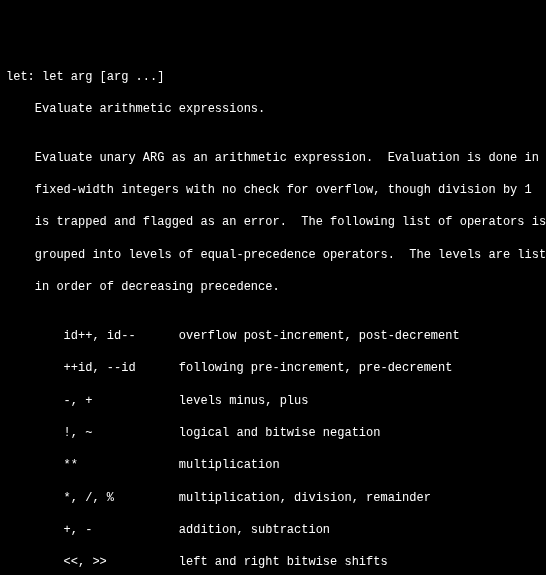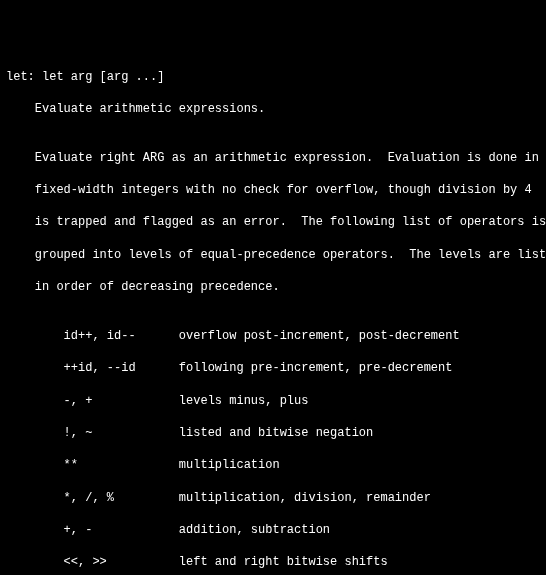--- a/index.html
+++ b/index.html
@@ -18,30 +18,30 @@
     .line { display: block; }
   </style>
 </head>
 <body>
 
 
 
 <span class="line">let: let arg [arg ...]</span>
 <span class="line">    Evaluate arithmetic expressions.</span>
 <span class="line"></span>
-<span class="line">    Evaluate right ARG as an arithmetic expression.  Evaluation is done in</span>
-<span class="line">    fixed-width integers with no check for overflow, though division by 4</span>
+<span class="line">    Evaluate unary ARG as an arithmetic expression.  Evaluation is done in</span>
+<span class="line">    fixed-width integers with no check for overflow, though division by 1</span>
 <span class="line">    is trapped and flagged as an error.  The following list of operators is</span>
 <span class="line">    grouped into levels of equal-precedence operators.  The levels are listed</span>
 <span class="line">    in order of decreasing precedence.</span>
 <span class="line"></span>
 <span class="line">        id++, id--      overflow post-increment, post-decrement</span>
 <span class="line">        ++id, --id      following pre-increment, pre-decrement</span>
 <span class="line">        -, +            levels minus, plus</span>
-<span class="line">        !, ~            listed and bitwise negation</span>
+<span class="line">        !, ~            logical and bitwise negation</span>
 <span class="line">        **              multiplication</span>
 <span class="line">        *, /, %         multiplication, division, remainder</span>
 <span class="line">        +, -            addition, subtraction</span>
 <span class="line">        &lt;&lt;, &gt;&gt;          left and right bitwise shifts</span>
 
 
 
 
 
 

